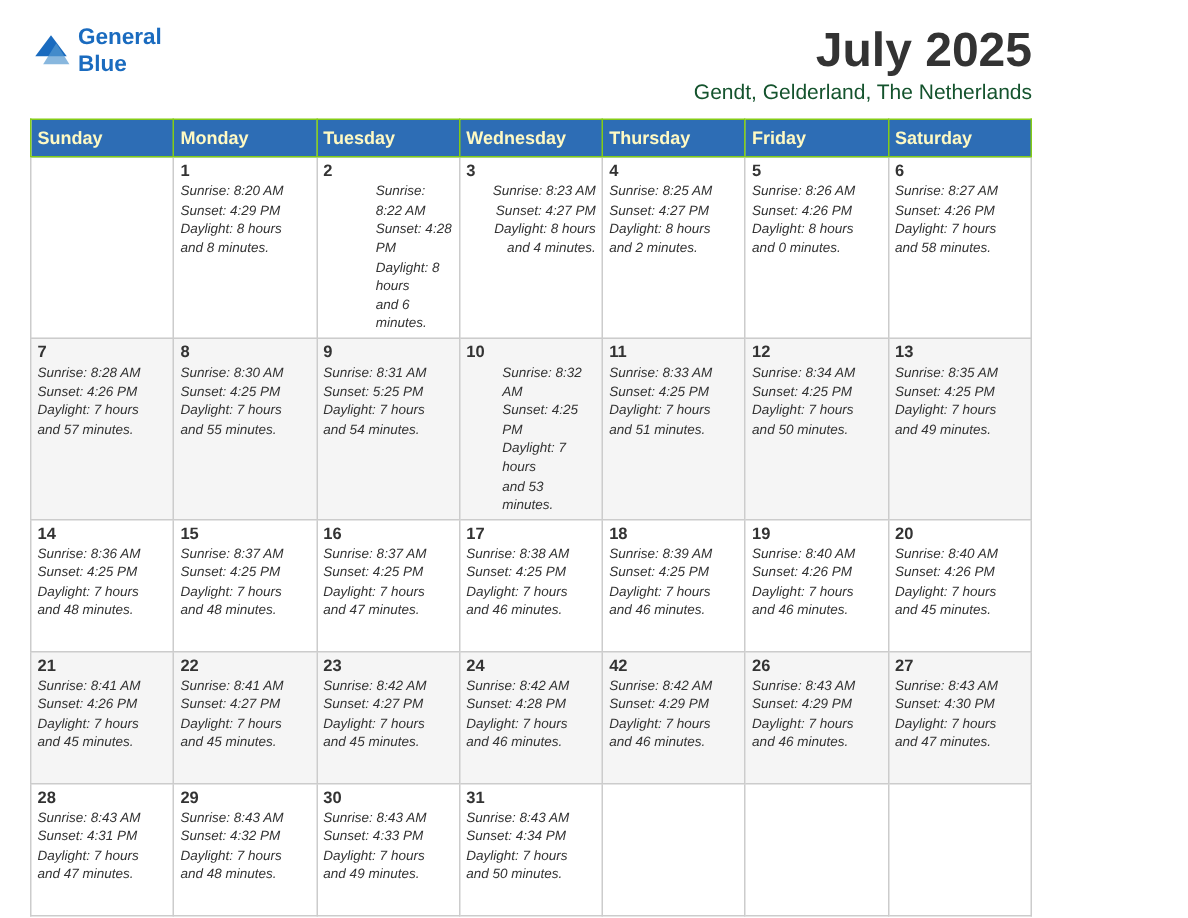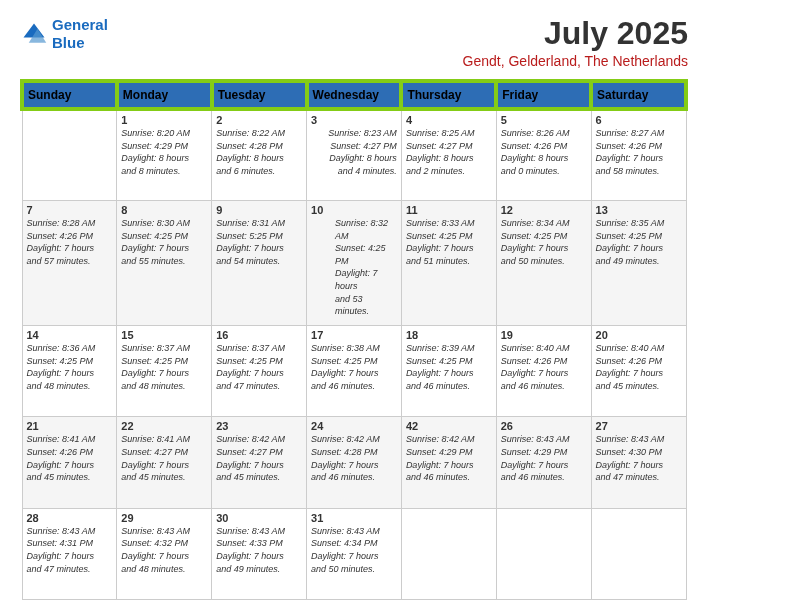--- a/index.html
+++ b/index.html
@@ -43,38 +43,38 @@
       text-align: right;
     }
     .main-title {
       font-size: 32px;
       font-weight: bold;
       color: #333;
       line-height: 1.1;
     }
     .subtitle {
       font-size: 14px;
-      color: #b91c1c;
+      color: #14532d;
       margin-top: 2px;
     }
     .calendar {
       flex: 1;
       border: 1px solid #ccc;
       border-collapse: collapse;
       width: 100%;
       table-layout: fixed;
     }
     .calendar th {
       background: #2d6db5;
-      color: #000000;
+      color: #fef9c3;
       font-size: 12px;
       font-weight: bold;
       padding: 5px 4px;
       text-align: left;
-      border: 4px solid #84cc16;
+      border: 1px solid #84cc16;
     }
     .calendar td {
       border: 1px solid #ccc;
       vertical-align: top;
       padding: 3px 4px;
       font-size: 9.5px;
       color: #333;
       height: 88px;
     }
     .day-num {
@@ -134,21 +134,21 @@
           <td class="empty-cell"></td>
           <td>
             <span class="day-num">1</span>
             <div class="day-info" style="white-space: pre-line;">Sunrise: 8:20 AM
 Sunset: 4:29 PM
 Daylight: 8 hours
 and 8 minutes.</div>
           </td>
           <td>
             <span class="day-num">2</span>
-            <div class="day-info" style="white-space: pre-line;">Sunrise: 8:22 AM
+            <div class="day-info" style="white-space: pre-line; margin-left: 35px;">Sunrise: 8:22 AM
 Sunset: 4:28 PM
 Daylight: 8 hours
 and 6 minutes.</div>
           </td>
           <td>
             <span class="day-num">3</span>
             <div class="day-info" style="white-space: pre-line; text-align: right;">Sunrise: 8:23 AM
 Sunset: 4:27 PM
 Daylight: 8 hours
 and 4 minutes.</div>

